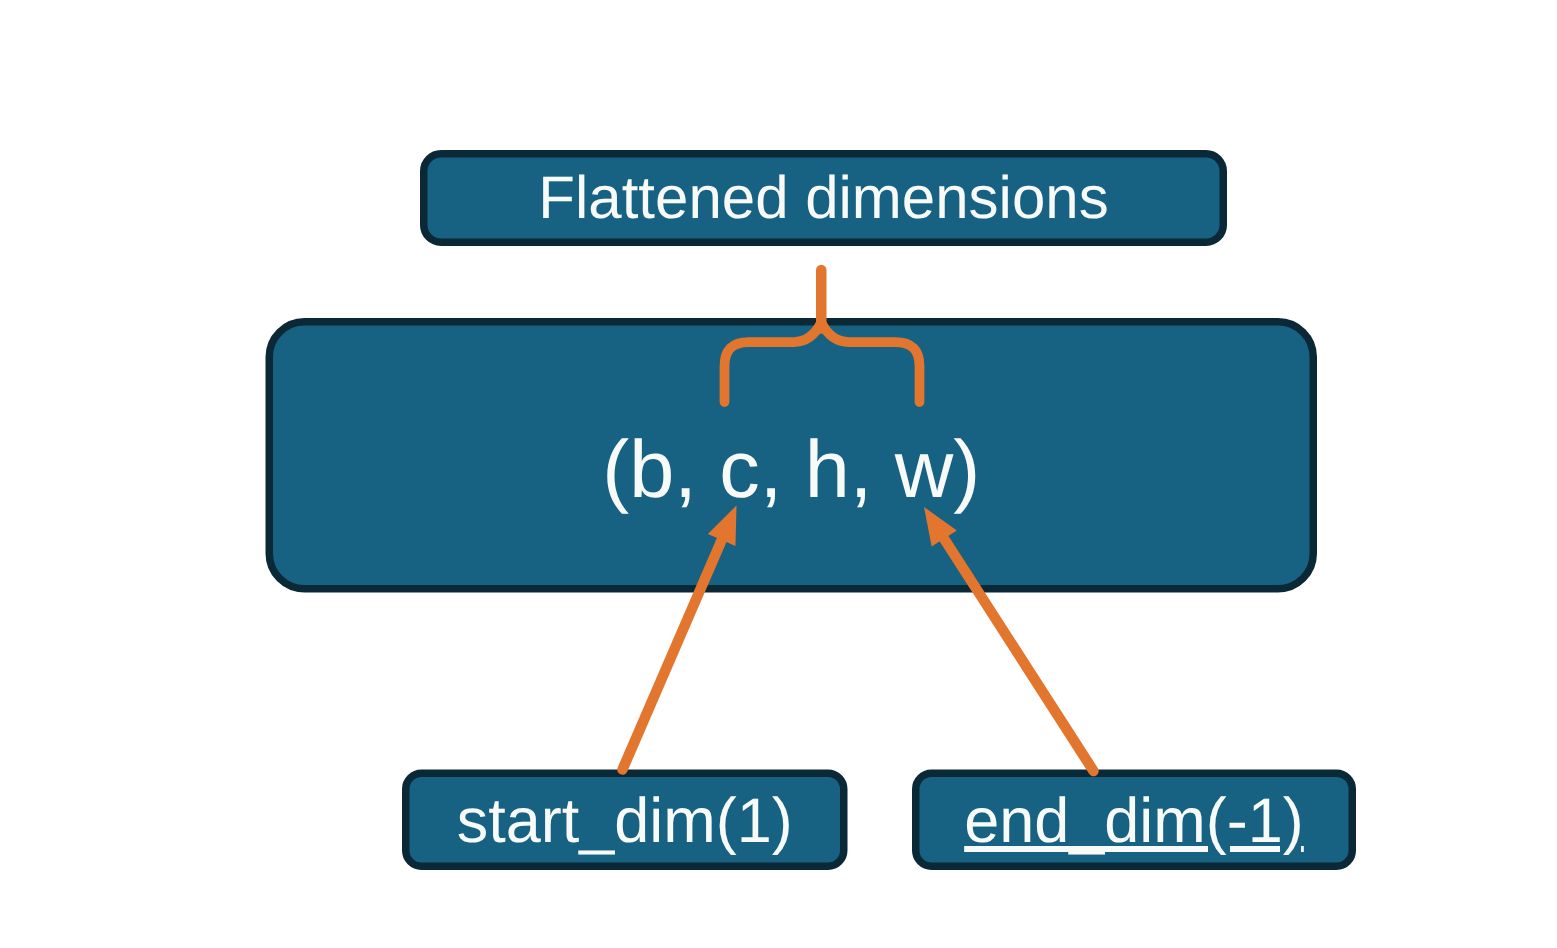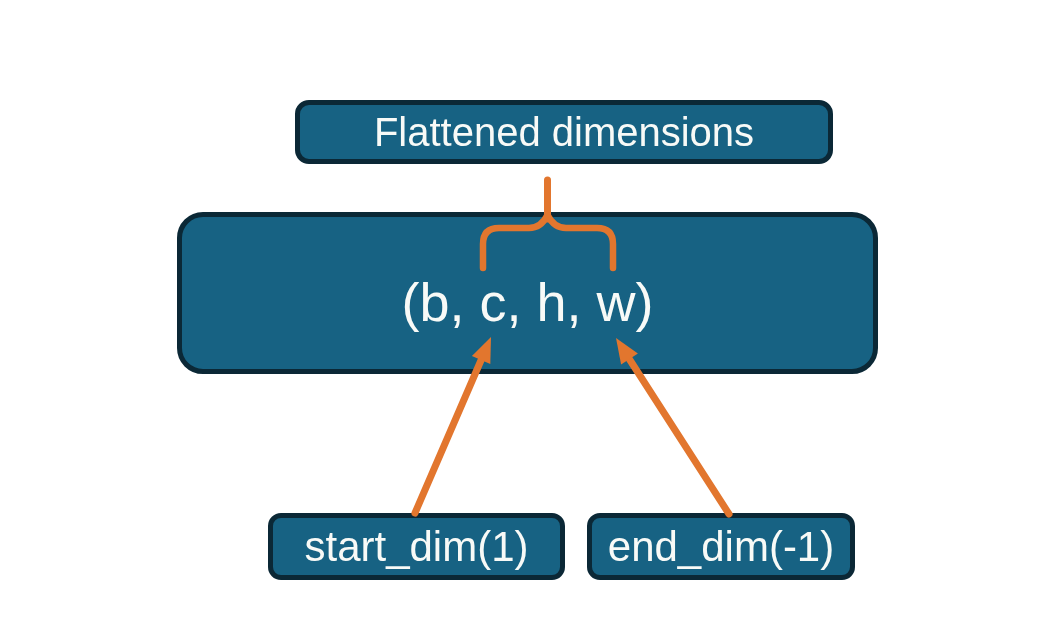--- a/index.html
+++ b/index.html
@@ -22,51 +22,52 @@
     box-sizing: border-box;
     background: var(--box-fill, #176283);
     border: 5px solid var(--box-border, #0b2836);
     color: var(--text, #f8faf7);
     display: flex;
     align-items: center;
     justify-content: center;
     text-align: center;
   }
   .node--title {
-    left: 295px;
+    left: 280px;
     top: 100px;
     width: 538px;
     height: 64px;
     border-radius: 14px;
     font-size: 40px;
   }
   .node--tensor {
     left: 177px;
     top: 212px;
     width: 701px;
-    height: 162px;
+    height: 183px;
     border-radius: 26px;
     font-size: 54px;
   }
   .node--tensor .node__label {
     transform: translateY(9px);
   }
   .node--param {
     top: 513px;
     height: 67px;
     border-radius: 13px;
     font-size: 42px;
   }
   .node--start {
     left: 268px;
     width: 297px;
   }
   .node--end {
-    left: 587px;
-    width: 268px;
+    left: 608px;
+    width: 296px;
+    text-decoration: underline;
   }
   .node__label {
     white-space: nowrap;
   }
   svg.overlay {
     position: absolute;
     left: 0;
     top: 0;
     width: 1038px;
     height: 632px;

